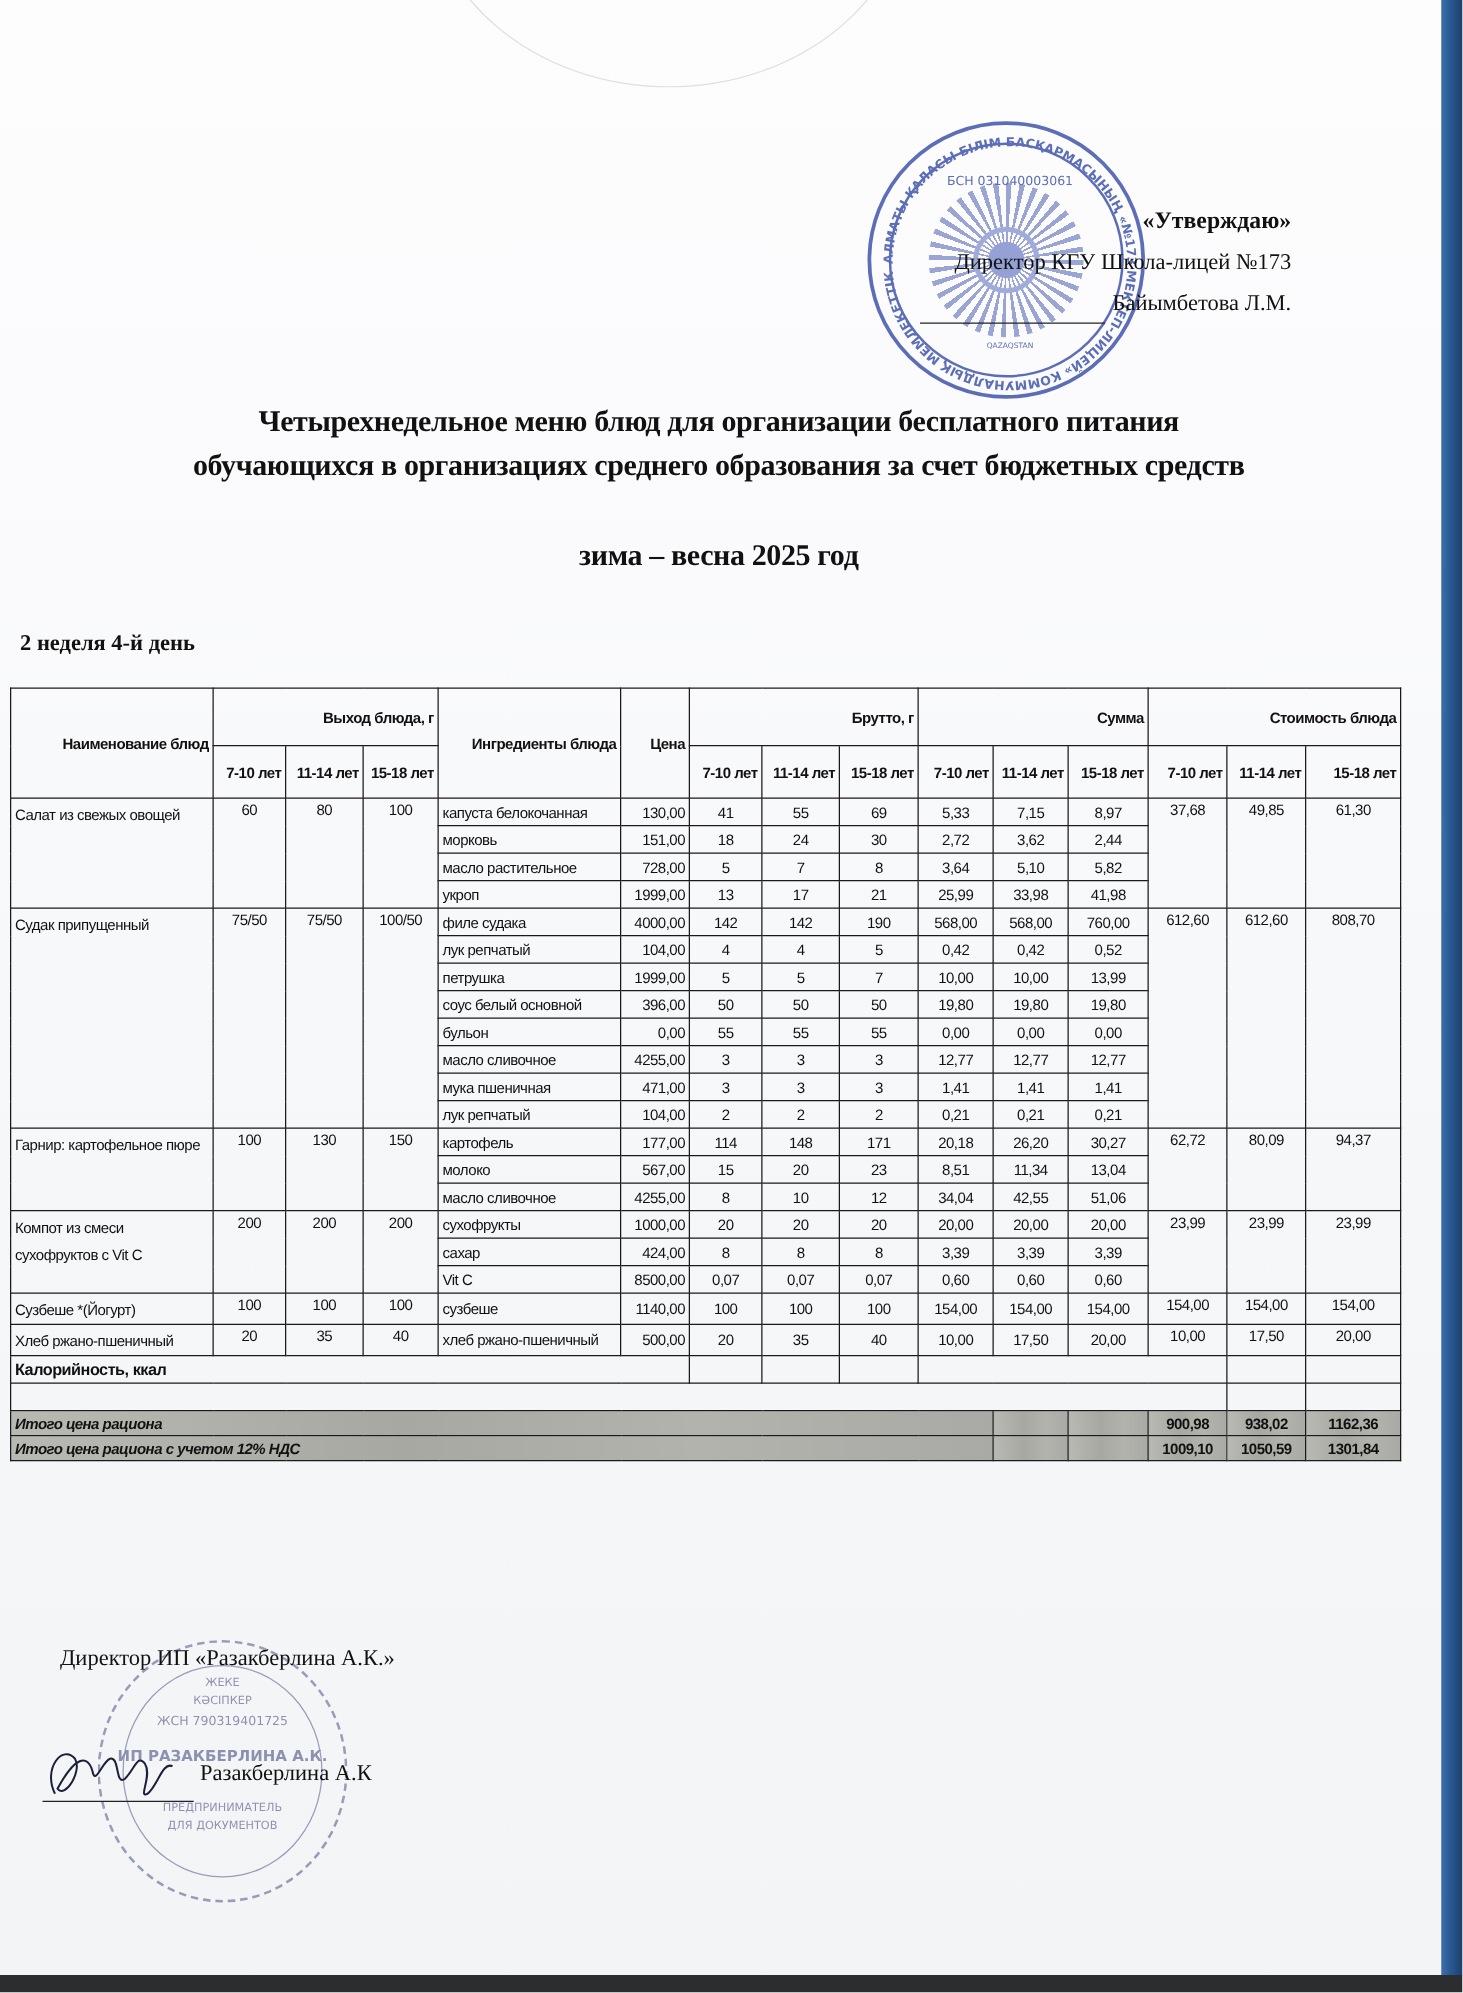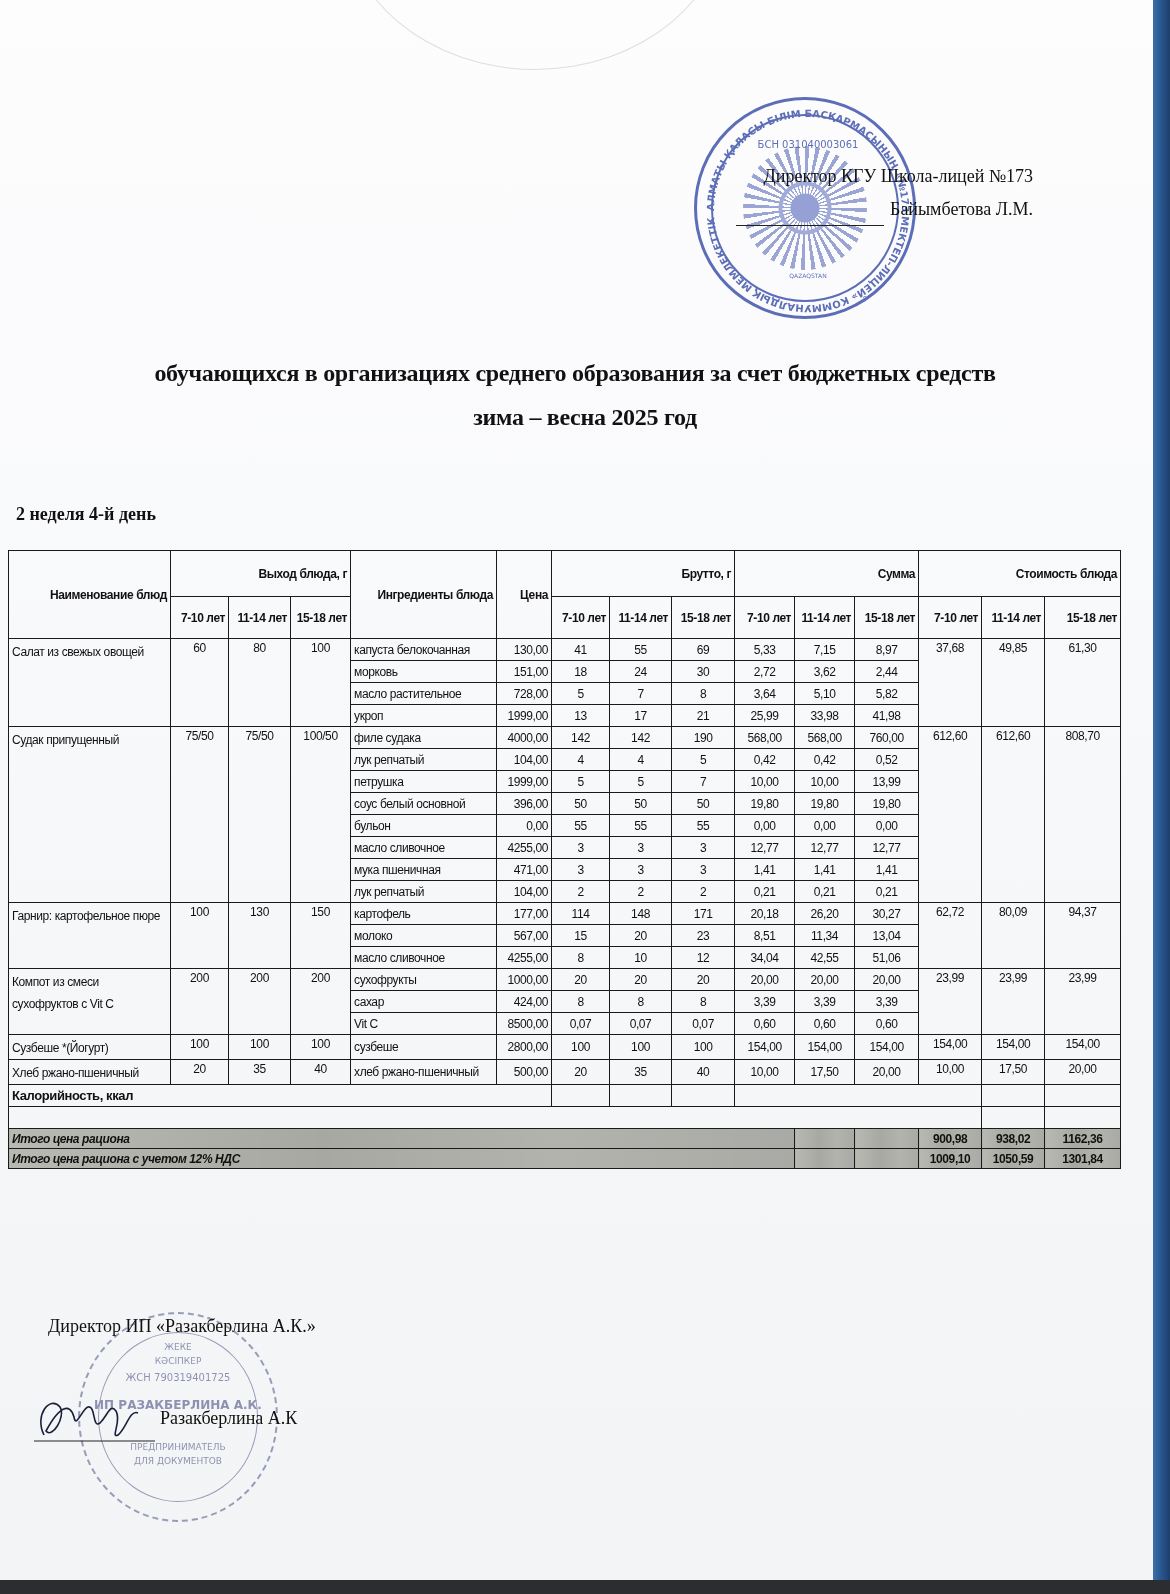--- a/index.html
+++ b/index.html
@@ -66,21 +66,21 @@
   .approve .sigline {
     display: inline-block; width: 148px; border-bottom: 1px solid #222; margin-right: 6px; height: 20px; vertical-align: bottom;
   }
 
   .title {
     position: absolute; left: 0; width: 1150px; text-align: center;
     font-weight: bold; font-size: 24px; letter-spacing: -0.3px;
   }
   .t1 { top: 325px; }
   .t2 { top: 360px; }
-  .t3 { top: 404px; margin-left: 10px; }
+  .t3 { top: 432px; }
   .day-label {
     position: absolute; left: 16px; top: 504px; font-weight: bold; font-size: 18px;
   }
 
   table.menu {
     position: absolute; left: 8px; top: 550px; width: 1112px;
     border-collapse: collapse; table-layout: fixed;
     font-family: "Liberation Sans", "DejaVu Sans", sans-serif;
     font-size: 12px; letter-spacing: -0.4px;
   }
@@ -129,24 +129,26 @@
         </defs>
       <text font-family="DejaVu Sans, sans-serif" font-size="10" fill="#3a4fa8" font-weight="bold">
         <textPath href="#ringpath">АЛМАТЫ ҚАЛАСЫ БІЛІМ БАСҚАРМАСЫНЫҢ «№173 МЕКТЕП-ЛИЦЕЙ» КОММУНАЛДЫҚ МЕМЛЕКЕТТІК МЕКЕМЕСІ</textPath>
       </text>
       <text x="111" y="48" text-anchor="middle" font-family="DejaVu Sans, sans-serif" font-size="10" fill="#3a4fa8">БСН 031040003061</text>
       <text x="111" y="178" text-anchor="middle" font-family="DejaVu Sans, sans-serif" font-size="6" fill="#3a4fa8">QAZAQSTAN</text>
     </svg>
   </div>
 
   <div class="approve">
+    <div class="word">«Утверждаю»</div>
     <div>Директор КГУ Школа-лицей №173</div>
     <div><span class="sigline"></span><span>Байымбетова Л.М.</span></div>
   </div>
 
+  <div class="title t1">Четырехнедельное меню блюд для организации бесплатного питания</div>
   <div class="title t2">обучающихся в организациях среднего образования за счет бюджетных средств</div>
   <div class="title t3">зима – весна  2025 год</div>
 
   <div class="day-label">2 неделя 4-й день</div>
 
   <table class="menu">
     <colgroup>
       <col style="width:162px">
         <col style="width:58px">
         <col style="width:62px">
@@ -396,21 +398,21 @@
           <td class="num">0,60</td>
           <td class="num">0,60</td>
           <td class="num">0,60</td>
         </tr>
         <tr>
           <td class="dish" rowspan="1">Сузбеше *(Йогурт)</td>
           <td class="yield" rowspan="1">100</td>
           <td class="yield" rowspan="1">100</td>
           <td class="yield" rowspan="1">100</td>
           <td>сузбеше</td>
-          <td class="price">2800,00</td>
+          <td class="price">1140,00</td>
           <td class="num">100</td>
           <td class="num">100</td>
           <td class="num">100</td>
           <td class="num">154,00</td>
           <td class="num">154,00</td>
           <td class="num">154,00</td>
           <td class="cost" rowspan="1">154,00</td>
           <td class="cost" rowspan="1">154,00</td>
           <td class="cost" rowspan="1">154,00</td>
         </tr>

